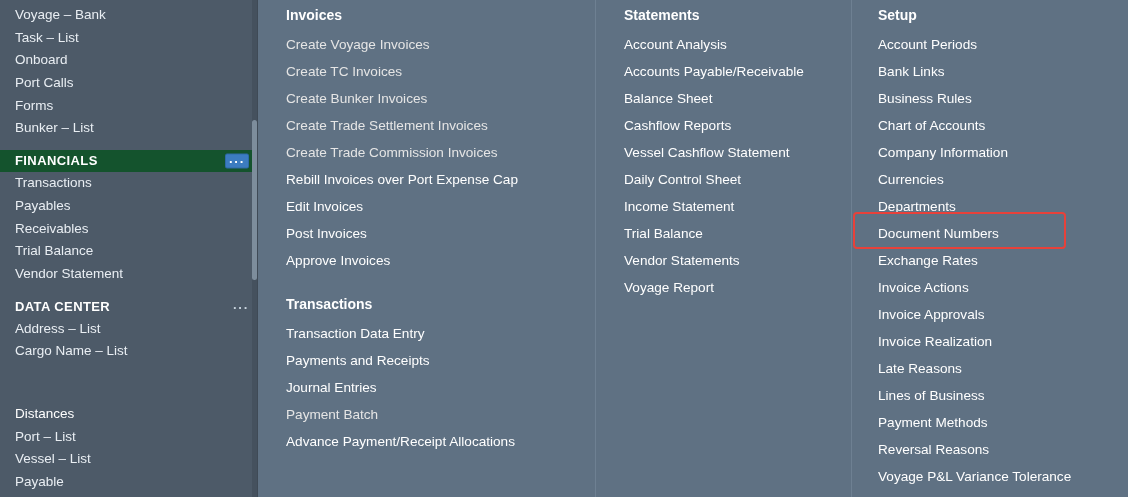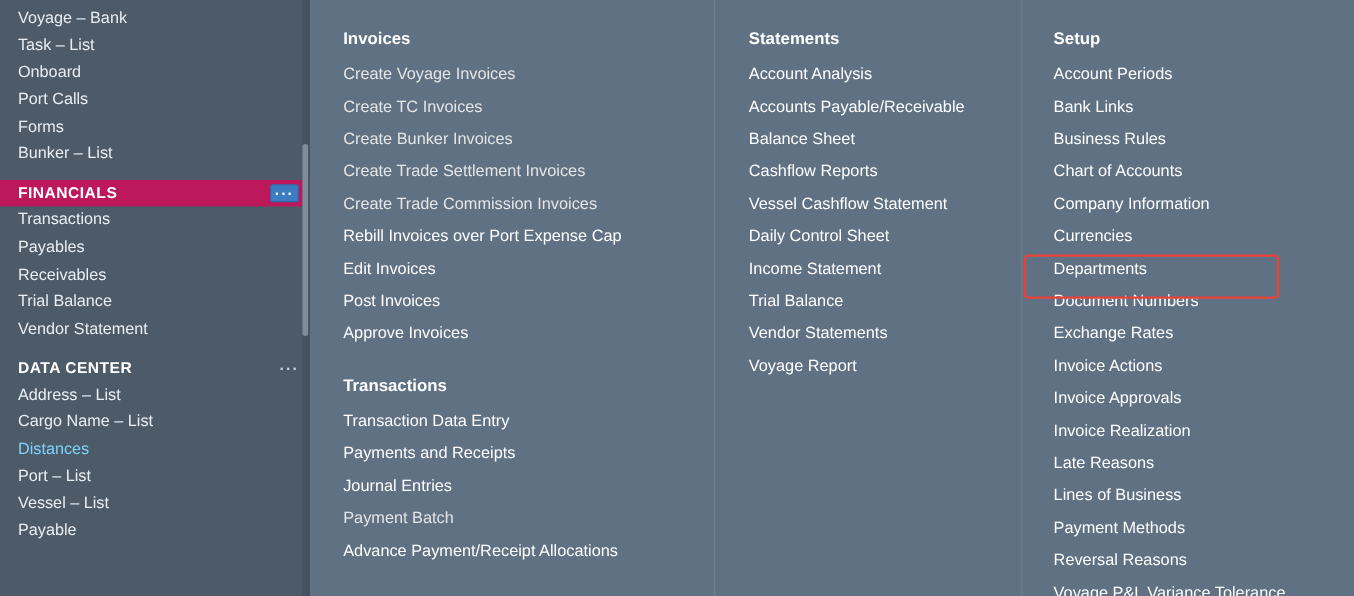--- a/index.html
+++ b/index.html
@@ -34,34 +34,35 @@
   }
   .side-item {
     height: 22.7px;
     line-height: 22.7px;
     padding-left: 15px;
     font-size: 13.5px;
     color: #e9eef3;
     white-space: nowrap;
   }
   .side-item.dim {
-    color: #7dd3fc;
+    color: #ffffff;
+    margin-top: 40px;
   }
   .side-header {
     height: 22px;
     line-height: 22px;
     padding-left: 15px;
     font-size: 13px;
     font-weight: bold;
     letter-spacing: 0.4px;
     color: #ffffff;
     position: relative;
   }
   .side-header.active {
-    background: #be185d;
+    background: #14532d;
   }
   .side-header .dots {
     position: absolute;
     right: 8px;
     top: 50%;
     transform: translateY(-50%);
     font-size: 13px;
     letter-spacing: 1px;
     color: #ffffff;
     line-height: 1;
@@ -98,21 +99,21 @@
 
   
   .panel {
     flex: 1;
     display: flex;
     background: #5f7183;
     color: #ffffff;
   }
   .column {
     box-sizing: border-box;
-    padding-top: 20px;
+    padding-top: 3px;
     position: relative;
   }
   .col-invoices { width: 338px; border-right: 1px solid #6e8092; }
   .col-statements { width: 256px; border-right: 1px solid #6e8092; }
   .col-setup { flex: 1; }
 
   .col-title {
     font-size: 14px;
     font-weight: bold;
     color: #ffffff;

